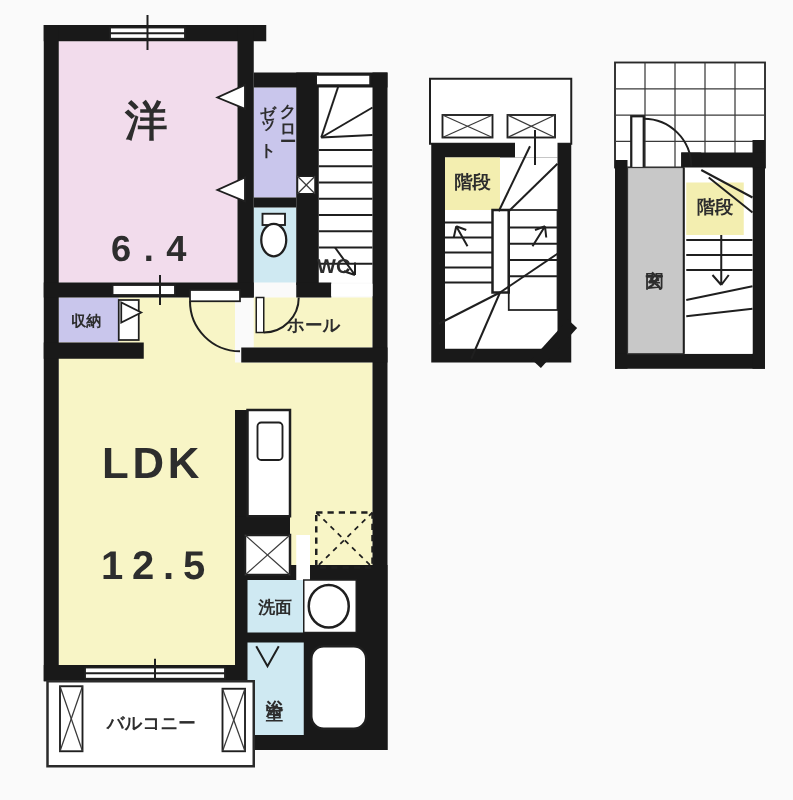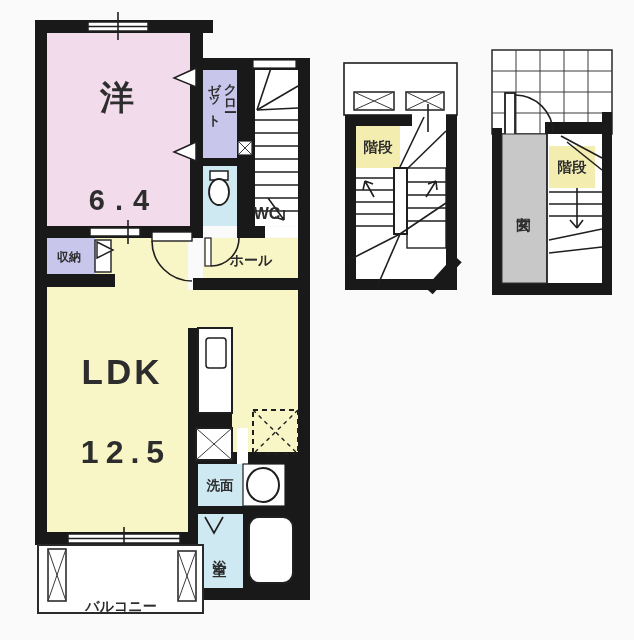--- a/index.html
+++ b/index.html
@@ -264,19 +264,19 @@
 
 <div class="lbl lbl-sm" style="left:219px;top:214px;font-size:16px;margin-left:48px;">WC</div>
 <div class="lbl lbl-xs" style="left:69px;top:257px;font-size:12px;">収納</div>
 <div class="lbl lbl-sm" style="left:251px;top:260px;">ホール</div>
 
 <div class="lbl lbl-ldk" style="left:122px;top:371px;text-align:center;">LDK</div>
 <div class="lbl lbl-ldk-area" style="left:126px;top:422px;margin-top:30px;">12.5</div>
 
 <div class="lbl lbl-xs" style="left:220px;top:486px;">洗面</div>
 <div class="lbl vert lbl-xs" style="left:220px;top:551px;font-size:14px;">浴室</div>
-<div class="lbl lbl-sm" style="left:121px;top:578px;margin-top:28px;">バルコニー</div>
+<div class="lbl lbl-sm" style="left:121px;top:578px;">バルコニー</div>
 
 <div class="lbl lbl-xs" style="left:378px;top:147px;font-size:14.5px;">階段</div>
 <div class="lbl vert lbl-sm" style="left:524px;top:207px;">玄関</div>
 <div class="lbl lbl-xs" style="left:572px;top:167px;font-size:14.5px;">階段</div>
 
 </div>
 
 </body></html>

